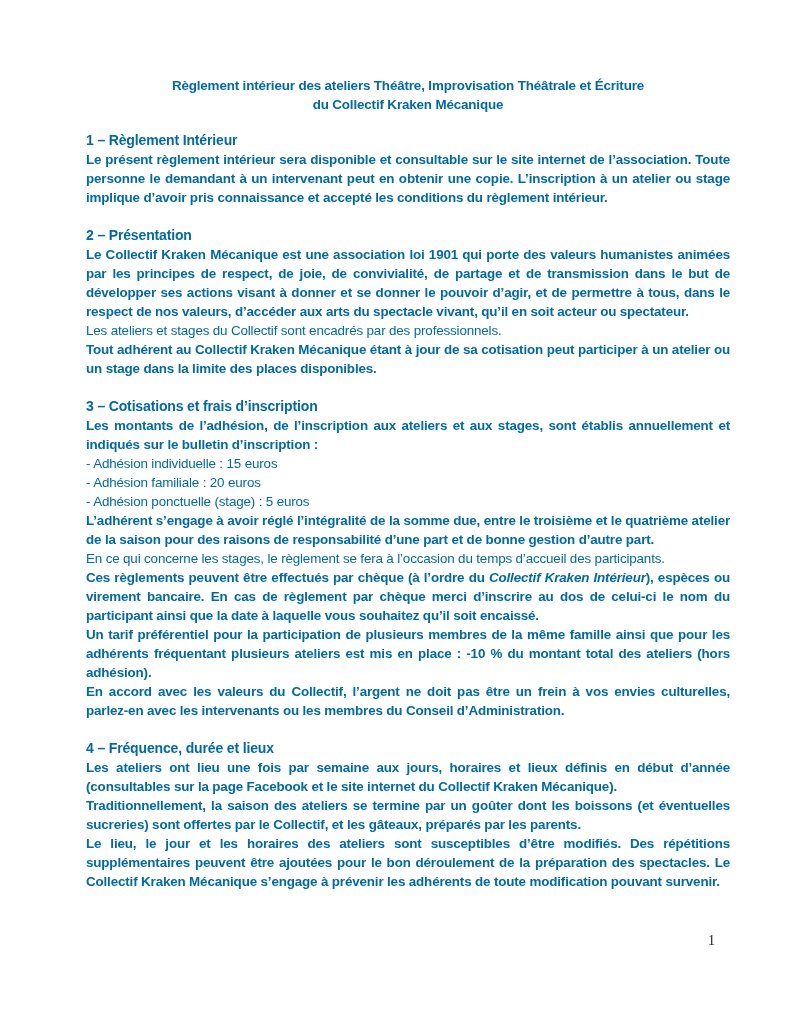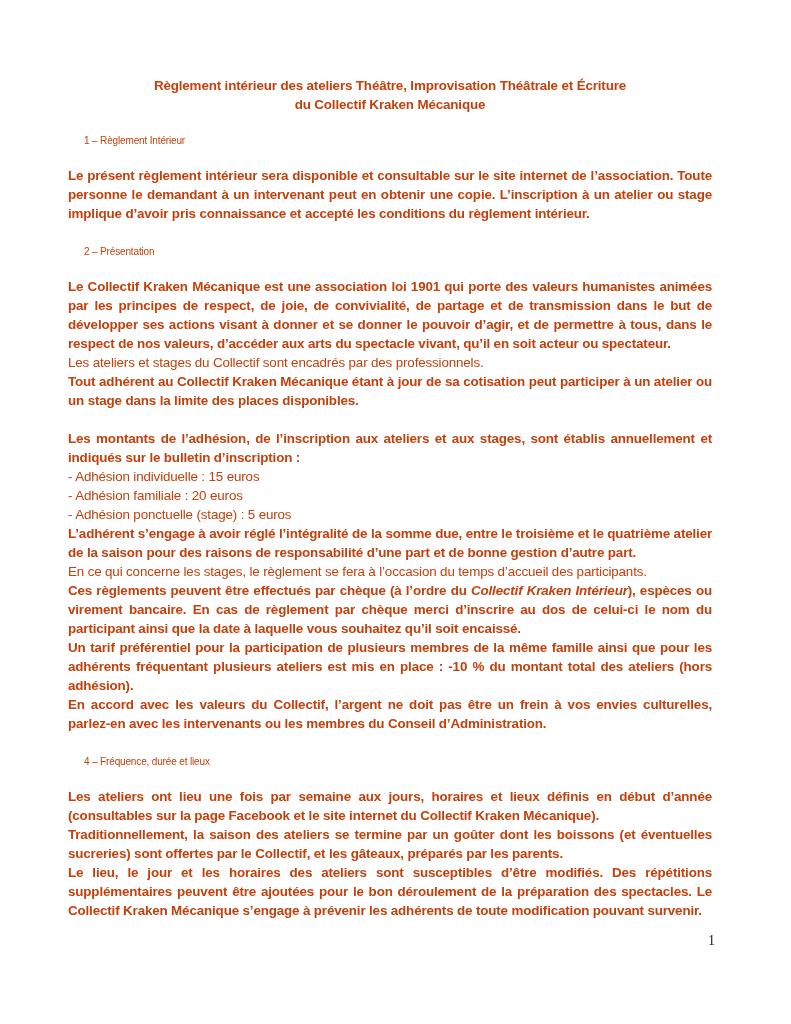--- a/index.html
+++ b/index.html
@@ -1,30 +1,30 @@
 <!DOCTYPE html>
 <html><head>
   <meta charset="utf-8">
   <style>
     html, body { margin: 0; padding: 0; background: #ffffff; }
     body { width: 791px; height: 1024px; position: relative; overflow: hidden; }
     .page {
-      position: absolute; left: 68px; top: 76px; width: 644px;
+      position: absolute; left: 86px; top: 76px; width: 644px;
       font-family: "Liberation Sans", sans-serif;
-      font-size: 13.4px; line-height: 19px; color: #c2410c;
+      font-size: 13.4px; line-height: 19px; color: #0369a1;
       letter-spacing: -0.15px;
     }
     .title {
       text-align: center; font-weight: bold; font-size: 13.4px; line-height: 19px;
       margin: 0 0 17px 0;
     }
     .title div { white-space: nowrap; }
     .section { margin-bottom: 19px; }
     .section h2 {
-      font-size: 10px; font-weight: normal; margin: 16px; line-height: 19px;
+      font-size: 14px; font-weight: bold; margin: 0; line-height: 19px;
     }
     .section p { margin: 0; text-align: justify; }
     .section p.last { text-align-last: left; font-weight: bold; }
     .nojust { text-align: left; }
     .pagenum {
       position: absolute; left: 708px; top: 933px;
       font-family: "Liberation Serif", serif; font-size: 14px; color: #222;
     }
     em { font-style: italic; }
   </style>
@@ -43,20 +43,21 @@
   </div>
 
   <div class="section">
     <h2>2 – Présentation</h2>
     <p class="last">Le Collectif Kraken Mécanique est une association loi 1901 qui porte des valeurs humanistes animées par les principes de respect, de joie, de convivialité, de partage et de transmission dans le but de développer ses actions visant à donner et se donner le pouvoir d’agir, et de permettre à tous, dans le respect de nos valeurs, d’accéder aux arts du spectacle vivant, qu’il en soit acteur ou spectateur.</p>
     <p class="nojust">Les ateliers et stages du Collectif sont encadrés par des professionnels.</p>
     <p class="last">Tout adhérent au Collectif Kraken Mécanique étant à jour de sa cotisation peut participer à un atelier ou un stage dans la limite des places disponibles.</p>
   </div>
 
   <div class="section">
+    <h2>3 – Cotisations et frais d’inscription</h2>
     <p class="last">Les montants de l’adhésion, de l’inscription aux ateliers et aux stages, sont établis annuellement et indiqués sur le bulletin d’inscription :</p>
     <p class="nojust">- Adhésion individuelle : 15 euros</p>
     <p class="nojust">- Adhésion familiale : 20 euros</p>
     <p class="nojust">- Adhésion ponctuelle (stage) : 5 euros</p>
     <p class="last">L’adhérent s’engage à avoir réglé l’intégralité de la somme due, entre le troisième et le quatrième atelier de la saison pour des raisons de responsabilité d’une part et de bonne gestion d’autre part.</p>
     <p class="nojust">En ce qui concerne les stages, le règlement se fera à l’occasion du temps d’accueil des participants.</p>
     <p class="last"><span>Ces règlements peuvent être effectués par chèque (à l’ordre du </span><em>Collectif Kraken Intérieur</em><span>), espèces ou virement bancaire. En cas de règlement par chèque merci d’inscrire au dos de celui-ci le nom du participant ainsi que la date à laquelle vous souhaitez qu’il soit encaissé.</span></p>
     <p class="last">Un tarif préférentiel pour la participation de plusieurs membres de la même famille ainsi que pour les adhérents fréquentant plusieurs ateliers est mis en place : -10 % du montant total des ateliers (hors adhésion).</p>
     <p class="last">En accord avec les valeurs du Collectif, l’argent ne doit pas être un frein à vos envies culturelles, parlez-en avec les intervenants ou les membres du Conseil d’Administration.</p>
   </div>

